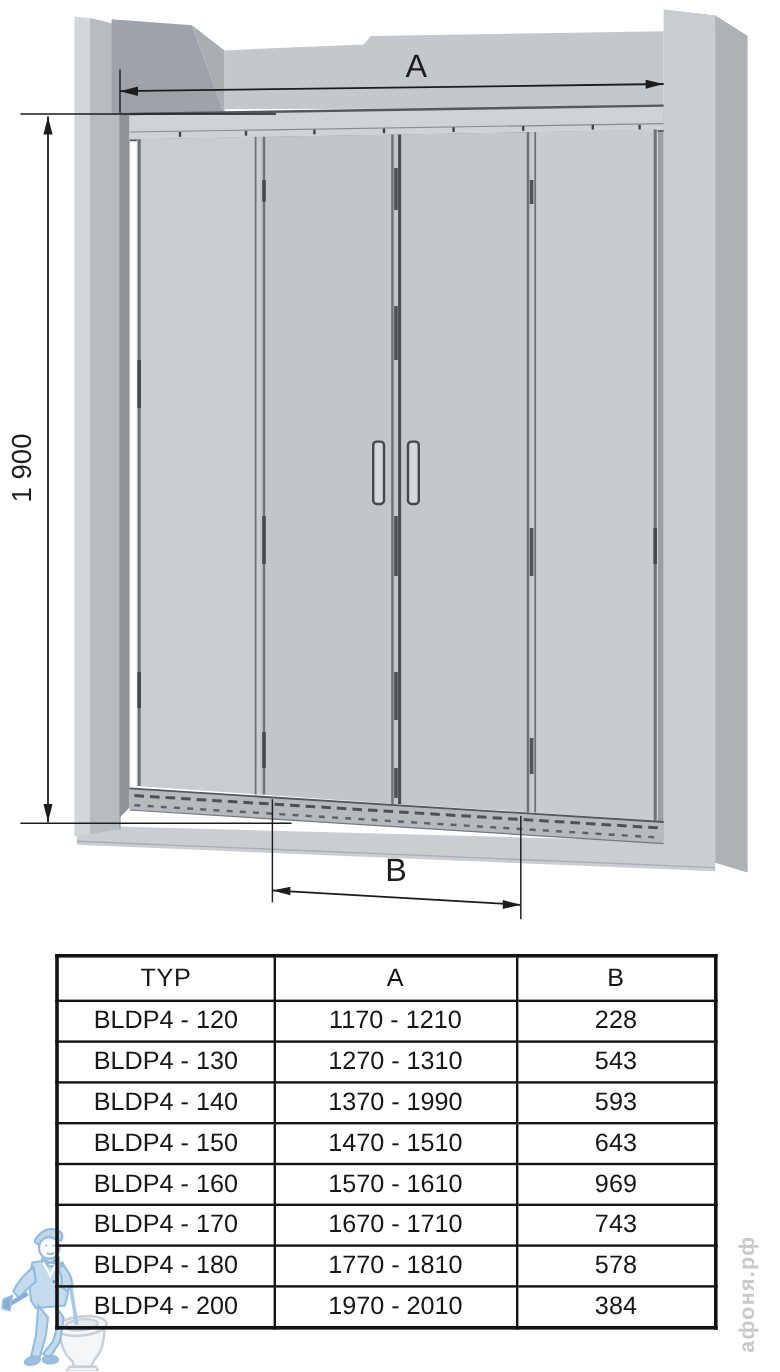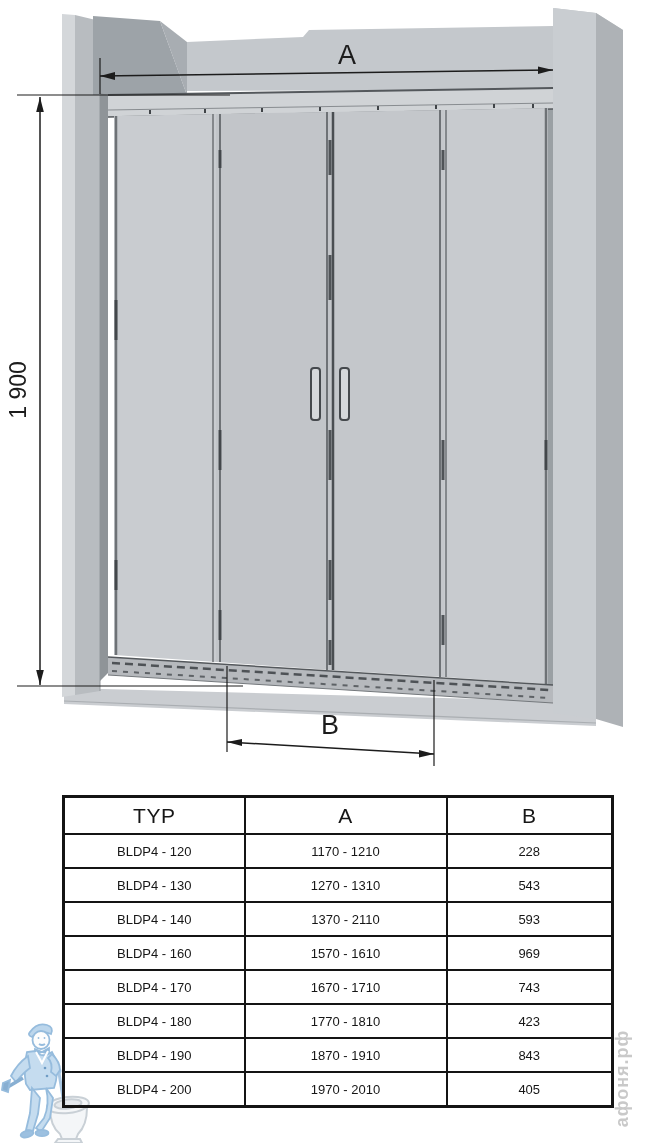--- a/index.html
+++ b/index.html
@@ -4,30 +4,30 @@
 <style>
   html,body{margin:0;padding:0;background:#ffffff;}
   .stage{
     position:relative;width:650px;height:1143px;background:#ffffff;
     overflow:hidden;font-family:"Liberation Sans",sans-serif;
   }
   .drawing{position:absolute;left:0;top:0;z-index:2;}
   .dim-label{fill:#1c1c1c;font-family:"Liberation Sans",sans-serif;}
   .mascot{position:absolute;left:0;top:1018px;z-index:1;}
   .spec-table{
-    position:absolute;left:62px;top:795px;width:549px;z-index:2;
+    position:absolute;left:46px;top:795px;width:549px;z-index:2;
     border-collapse:collapse;table-layout:fixed;background:transparent;
     border:3px solid #141414;color:#161616;
   }
   .spec-table th,.spec-table td{
     border:2px solid #141414;text-align:center;vertical-align:middle;
     padding:0;background:transparent;white-space:nowrap;
   }
   .spec-table th{font-size:21px;font-weight:400;height:35px;letter-spacing:.5px;}
-  .spec-table td{font-size:13px;height:32px;}
+  .spec-table td{font-size:21px;height:32px;}
   .site-watermark{
     position:absolute;left:602px;top:1030px;width:42px;height:96px;z-index:1;
     display:flex;align-items:center;justify-content:center;
   }
   .site-watermark span{
     transform:rotate(-90deg);white-space:nowrap;font-size:18px;font-weight:bold;
     color:#c9c9c9;letter-spacing:1px;
   }
 </style>
 </head>
@@ -209,47 +209,47 @@
         <td>1170 - 1210</td>
         <td>228</td>
       </tr>
       <tr>
         <td>BLDP4 - 130</td>
         <td>1270 - 1310</td>
         <td>543</td>
       </tr>
       <tr>
         <td>BLDP4 - 140</td>
-        <td>1370 - 2110</td>
+        <td>1370 - 1990</td>
         <td>593</td>
+      </tr>
+      <tr>
+        <td>BLDP4 - 150</td>
+        <td>1470 - 1510</td>
+        <td>643</td>
       </tr>
       <tr>
         <td>BLDP4 - 160</td>
         <td>1570 - 1610</td>
         <td>969</td>
       </tr>
       <tr>
         <td>BLDP4 - 170</td>
         <td>1670 - 1710</td>
         <td>743</td>
       </tr>
       <tr>
         <td>BLDP4 - 180</td>
         <td>1770 - 1810</td>
-        <td>423</td>
-      </tr>
-      <tr>
-        <td>BLDP4 - 190</td>
-        <td>1870 - 1910</td>
-        <td>843</td>
+        <td>578</td>
       </tr>
       <tr>
         <td>BLDP4 - 200</td>
         <td>1970 - 2010</td>
-        <td>405</td>
+        <td>384</td>
       </tr>
     </tbody>
   </table>
 
   <div class="site-watermark">
     <span>афоня.рф</span>
   </div>
 
 </div>
 

